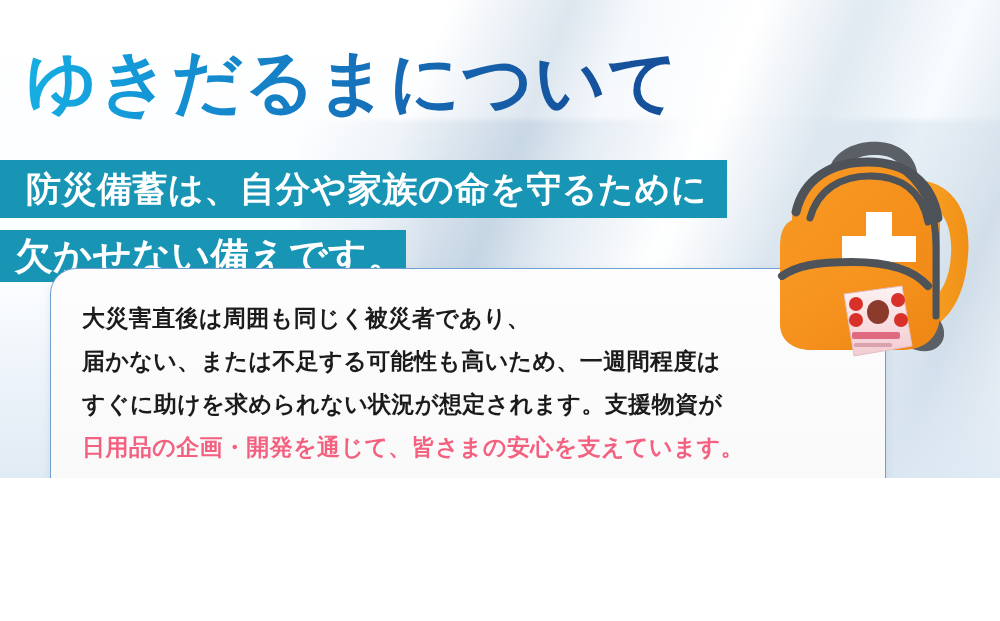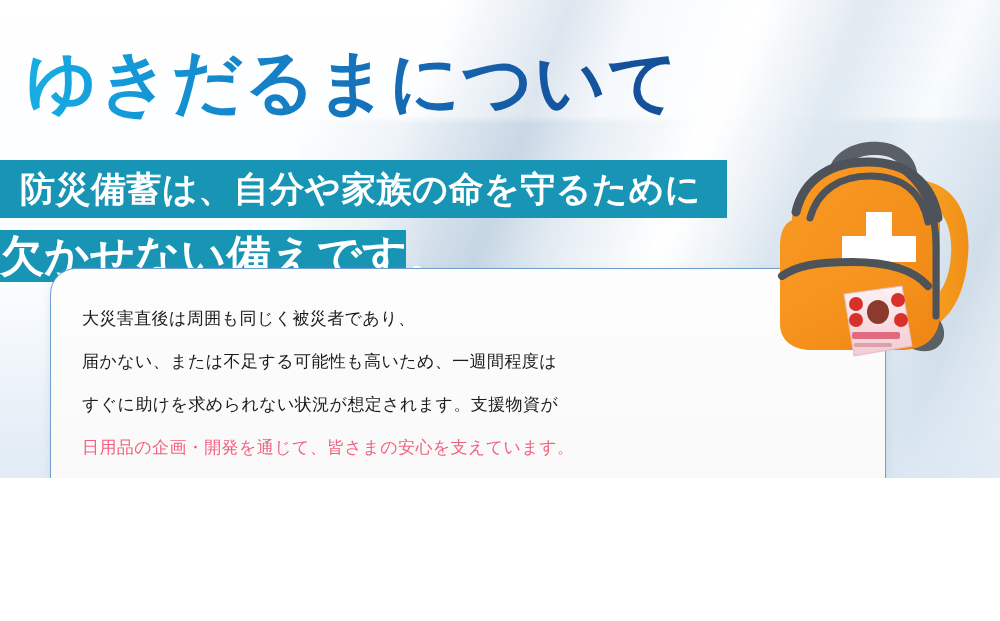--- a/index.html
+++ b/index.html
@@ -99,52 +99,53 @@
     left:0;
     background:#1895b4;
     color:#ffffff;
     font-weight:700;
     white-space:nowrap;
     display:flex;
     align-items:center;
   }
   #subbar-1 {
     top:160px; height:58px; width:727px;
-    padding-left:20px;
+    padding-left:26px;
     font-size:35px;
     letter-spacing:0.5px;
   }
   #subbar-2 {
     top:230px; height:52px; width:406px;
-    font-size:44px;
+    font-size:38px;
     letter-spacing:0.5px;
+    justify-content:flex-end;
   }
 
   
   .card {
     position:absolute;
     left:50px; top:268px;
     width:836px; height:302px;
     background:linear-gradient(180deg,#fdfdfd 0%,#fafafa 55%,#f7f8f8 100%);
     border:1px solid #6f9fd0;
     border-radius:26px;
     box-shadow:0 3px 10px rgba(120,145,170,0.18);
   }
   .card-body {
     position:absolute;
     left:82px; top:297px;
     width:700px;
   }
   .body-line {
-    font-size:17px;
+    font-size:23px;
     line-height:43px;
     letter-spacing:0.4px;
     white-space:nowrap;
     color:#1b1b1b;
-    font-weight:400;
+    font-weight:700;
   }
   .body-line.accent { color:#f4607f; }
 
   
   #backpack {
     position:absolute;
     left:756px; top:128px;
     width:246px; height:250px;
   }
 </style>

